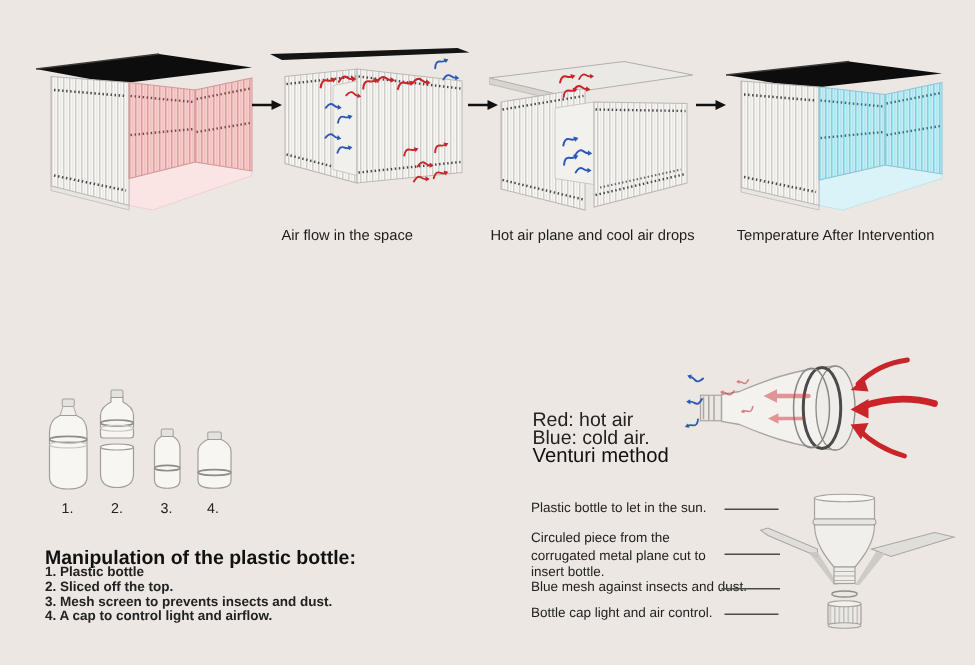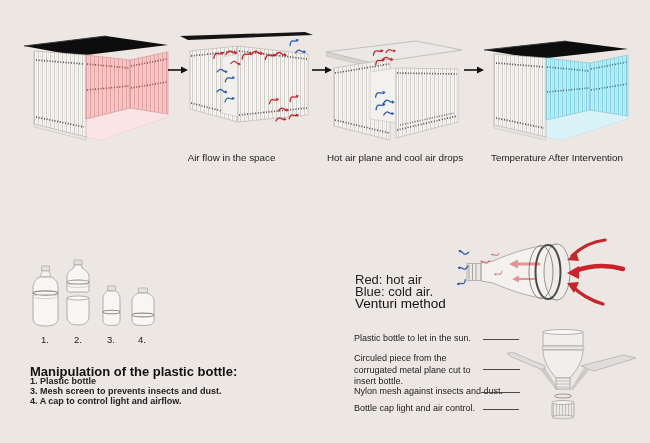--- a/index.html
+++ b/index.html
@@ -243,20 +243,21 @@
   </div>
 
   <div class="bottle-num" style="left:37px">1.</div>
   <div class="bottle-num" style="left:70px">2.</div>
   <div class="bottle-num" style="left:103px">3.</div>
   <div class="bottle-num" style="left:134px">4.</div>
 
   <div class="bottles-heading">Manipulation of the plastic bottle:</div>
   <div class="bottles-list">
     <div>1. Plastic bottle</div>
+    <div>2. Sliced off the top.</div>
     <div>3. Mesh screen to prevents insects and dust.</div>
     <div>4. A cap to control light and airflow.</div>
   </div>
 
   <div class="venturi-title">Venturi method</div>
   <div class="legend-line" style="top:272px">Red: hot air</div>
   <div class="legend-line" style="top:284px">Blue: cold air.</div>
 
   <div class="abs" style="left:455px;top:227px">
     <svg width="185" height="85" viewBox="0 0 185 85">
@@ -292,21 +293,21 @@
       <g style="color:#2B59B5">
         <use href="#sq" transform="translate(12,30) rotate(205) scale(0.9)"></use>
         <use href="#sq" transform="translate(13,44) rotate(185) scale(0.9)"></use>
         <use href="#sq" transform="translate(12,57) rotate(165) scale(0.85)"></use>
       </g>
     </svg>
   </div>
 
   <div class="label" style="left:354px;top:353px;width:134px">Circuled piece from the corrugated metal plane cut to insert bottle.</div>
   <div class="label" style="left:354px;top:333px">Plastic bottle to let in the sun.</div>
-  <div class="label" style="left:354px;top:386px">Nylon mesh against insects and dust.</div>
+  <div class="label" style="left:354px;top:386px">Blue mesh against insects and dust.</div>
   <div class="label" style="left:354px;top:403px">Bottle cap light and air control.</div>
 
   <div class="leader" style="left:483px;top:339px;width:36px"></div>
   <div class="leader" style="left:483px;top:369px;width:37px"></div>
   <div class="leader" style="left:481px;top:392px;width:39px"></div>
   <div class="leader" style="left:483px;top:409px;width:36px"></div>
 
   <div class="abs" style="left:505px;top:322px">
     <svg width="140" height="101" viewBox="0 0 140 101">
       <g>

